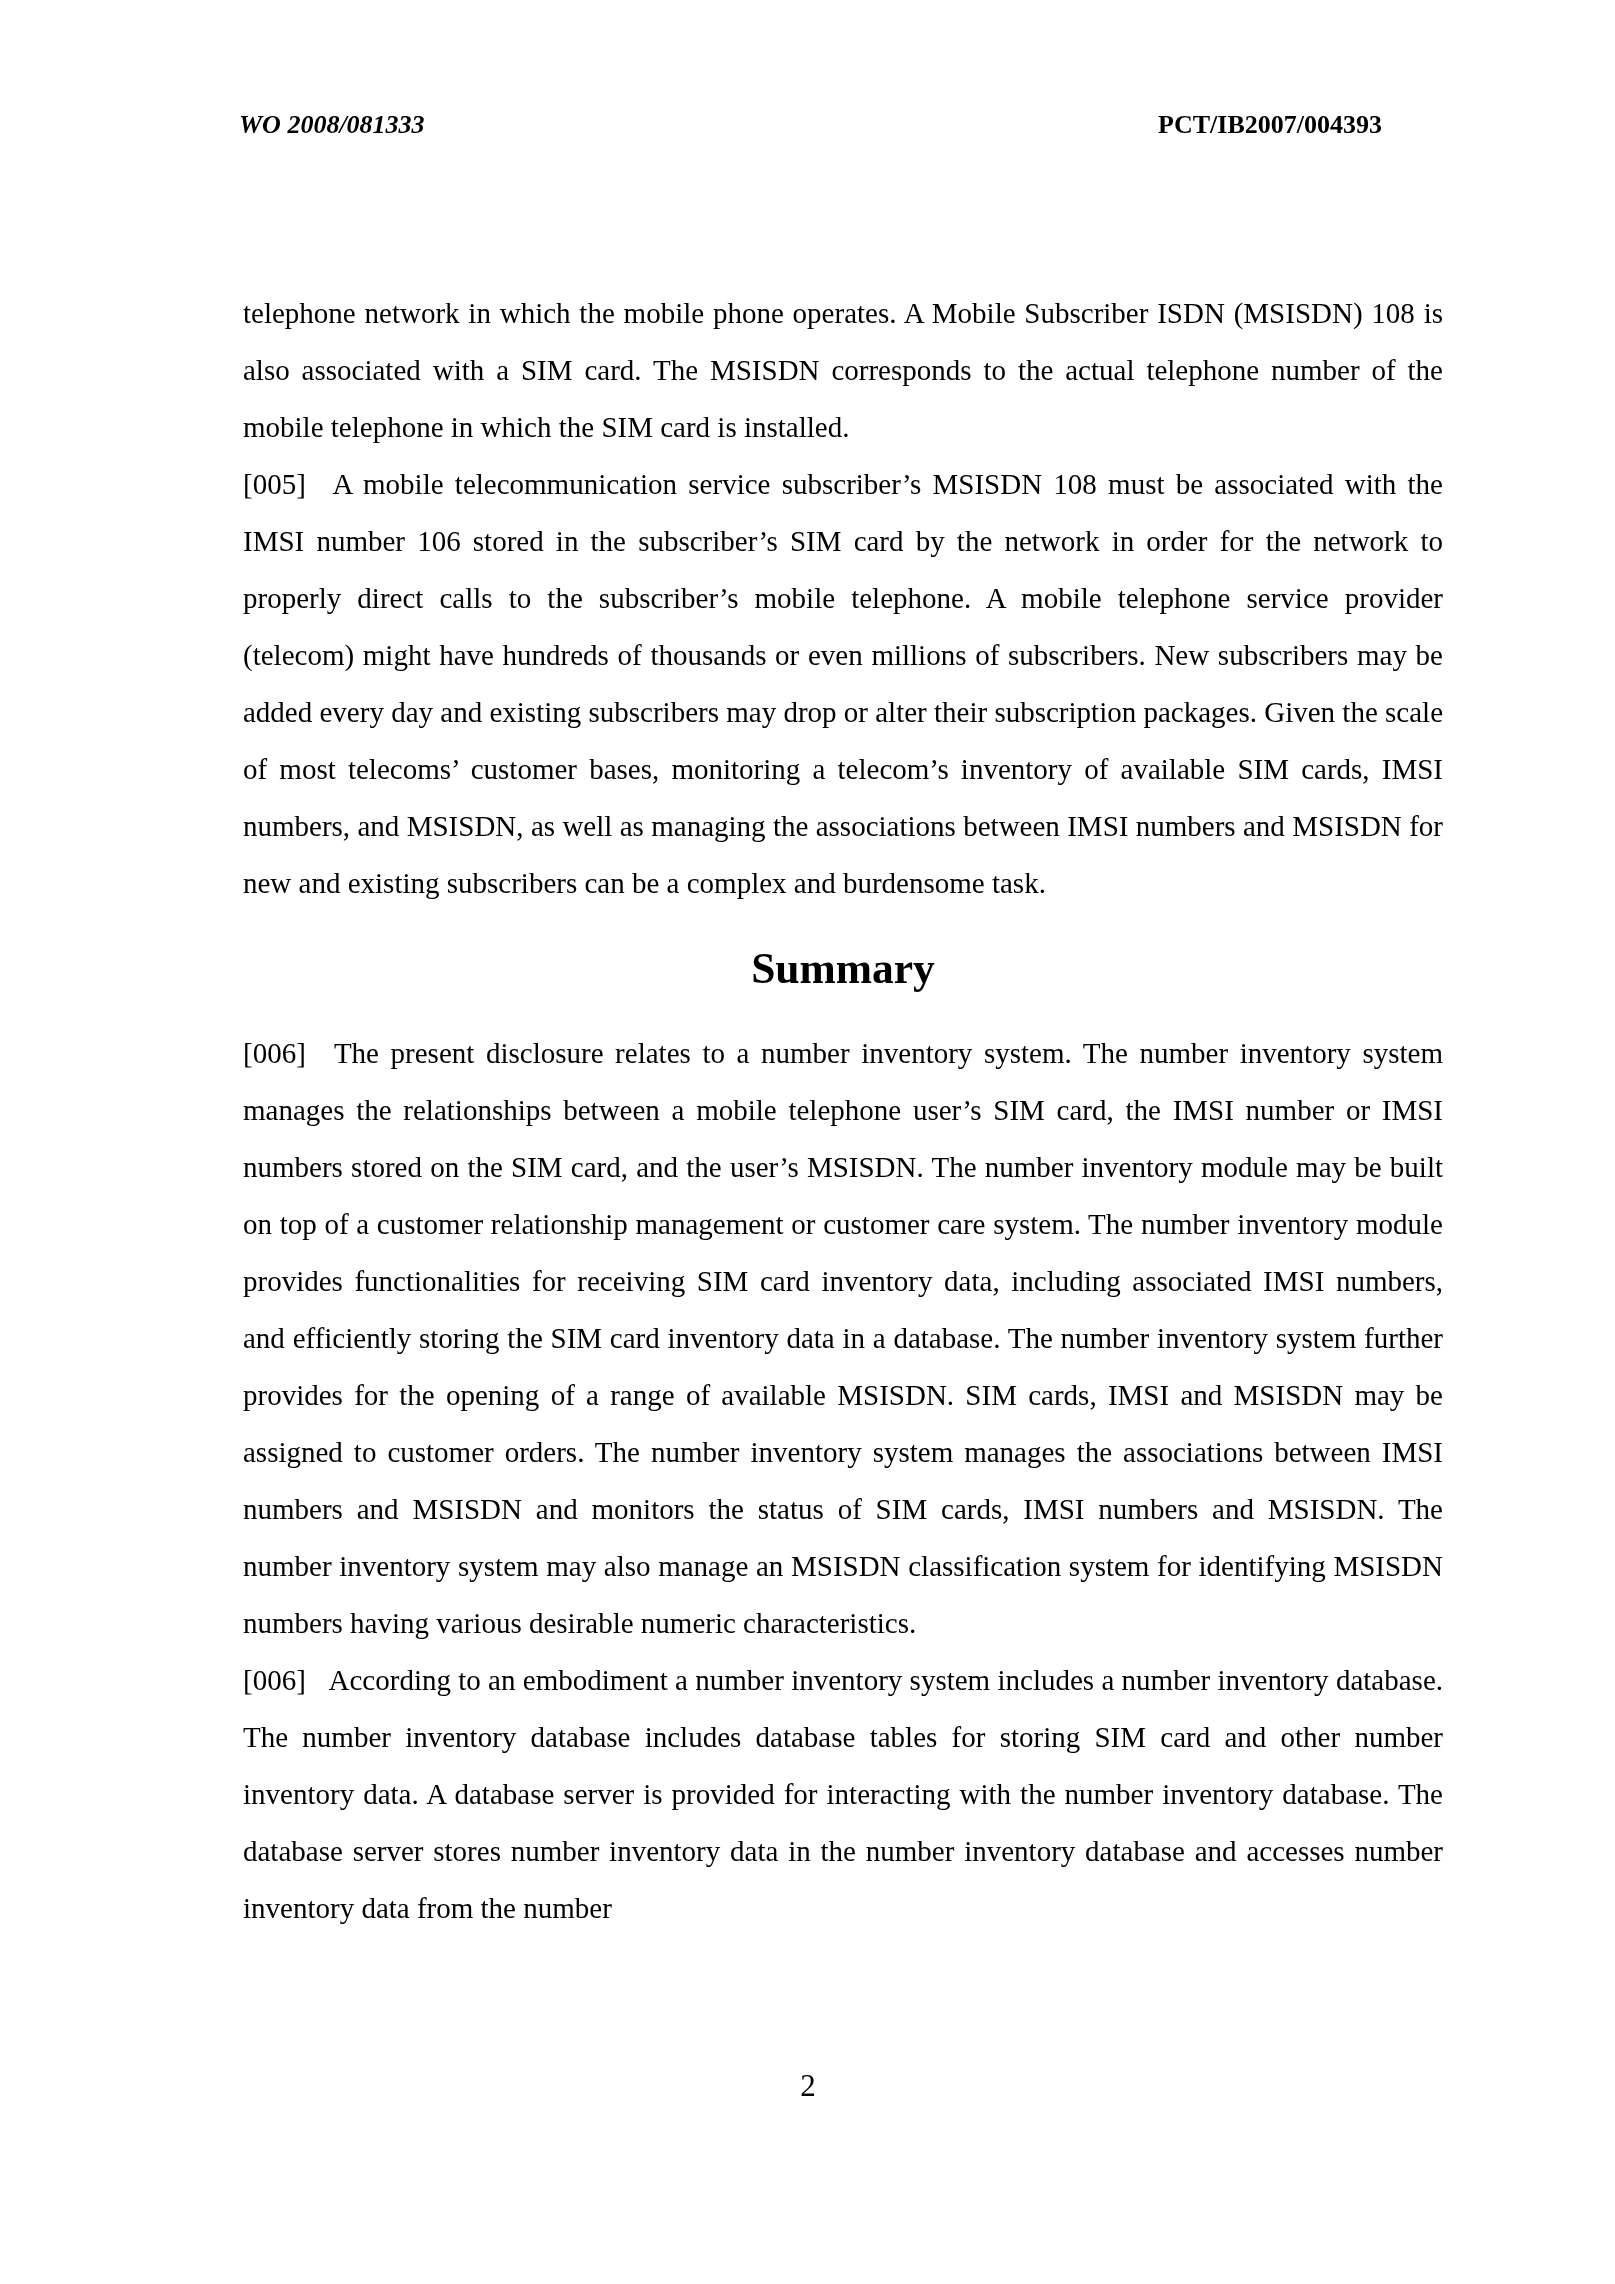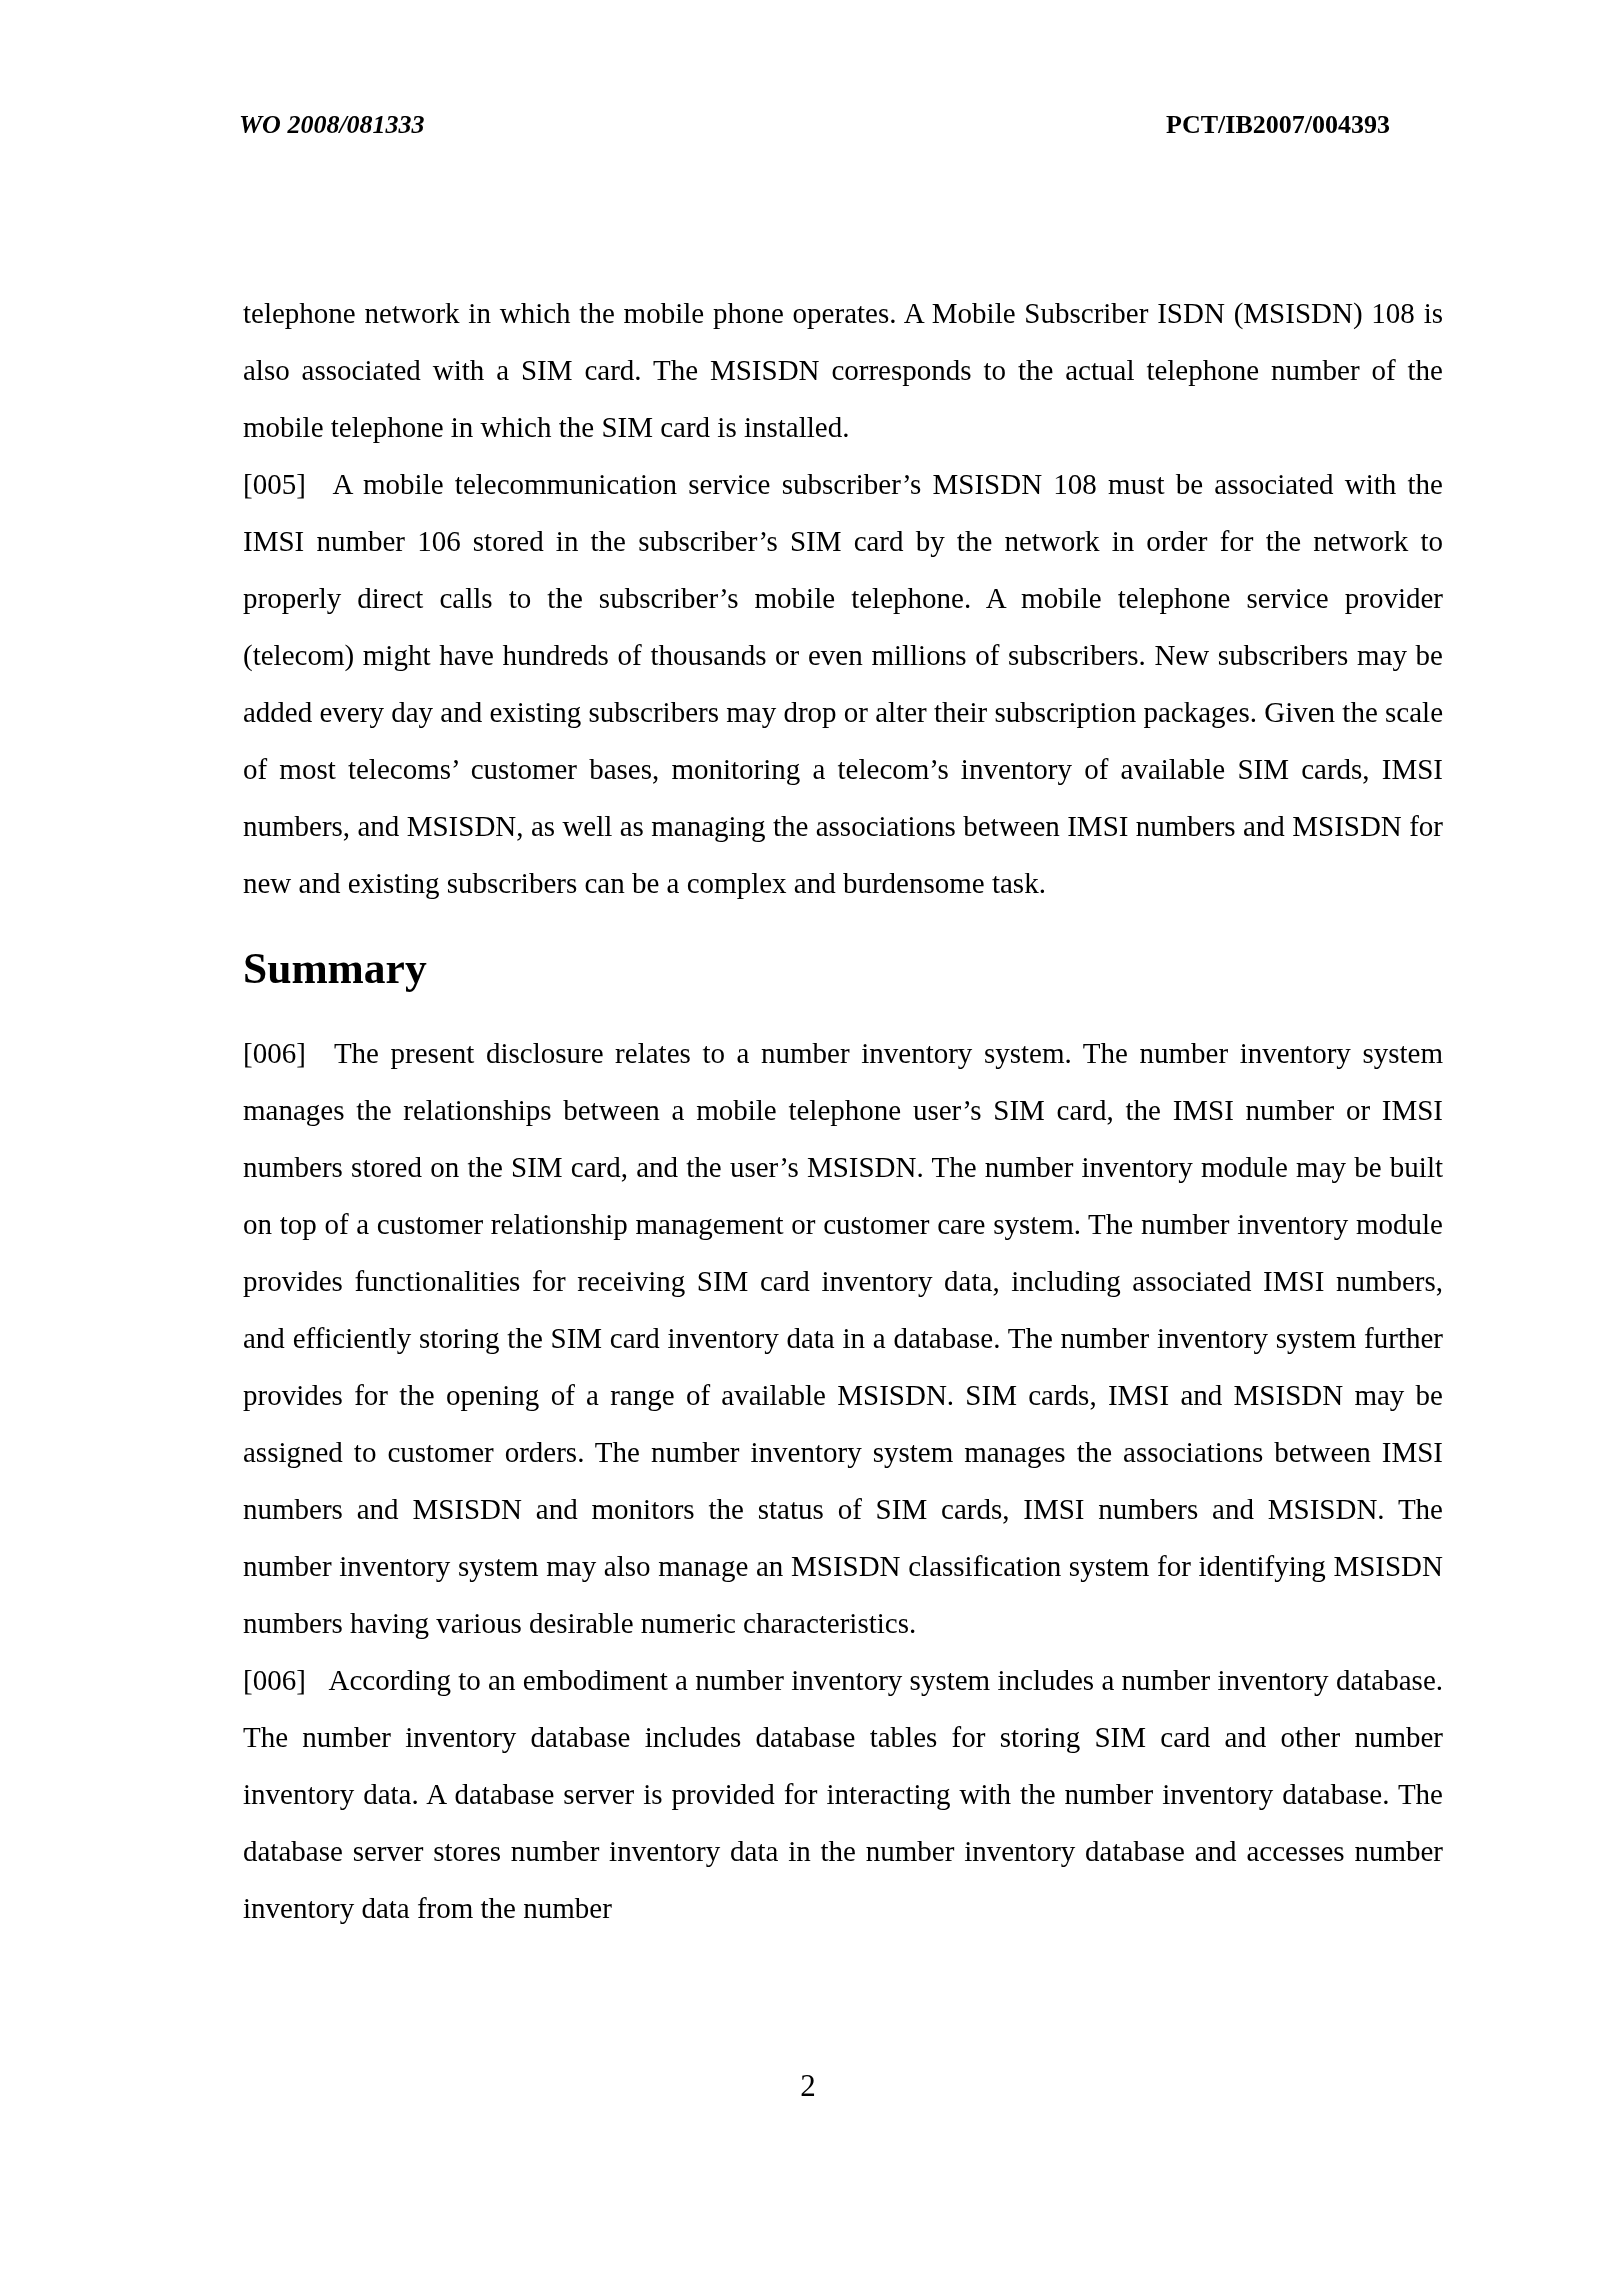--- a/index.html
+++ b/index.html
@@ -18,40 +18,41 @@
     .page-header {
       position: absolute;
       top: 110px;
       left: 239px;
       right: 222px;
       height: 39px;
       font-size: 26px;
       font-weight: bold;
     }
     .header-left { position: absolute; left: 0; top: 0; font-style: italic; }
-    .header-right { position: absolute; right: 4px; top: 0; }
+    .header-right { position: absolute; right: 12px; top: 0; }
 
     .body-text {
       position: absolute;
       top: 285px;
       left: 243px;
       width: 1200px;
       font-size: 29px;
       line-height: 57px;
     }
     .para {
       margin: 0;
       text-align: justify;
     }
     .para-num {
       font-weight: normal;
       margin-right: 17px;
     }
     .section-heading {
       margin: 0;
+      text-align: center;
       font-weight: bold;
       height: 113px;
       line-height: 113px;
     }
     .page-number {
       position: absolute;
       top: 2068px;
       left: 0;
       width: 1616px;
       text-align: center;

